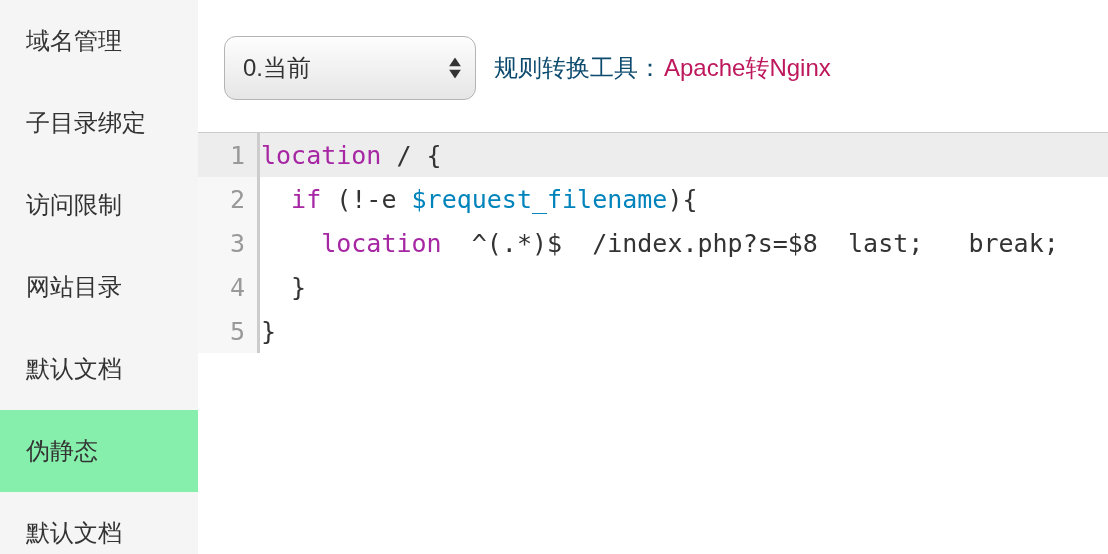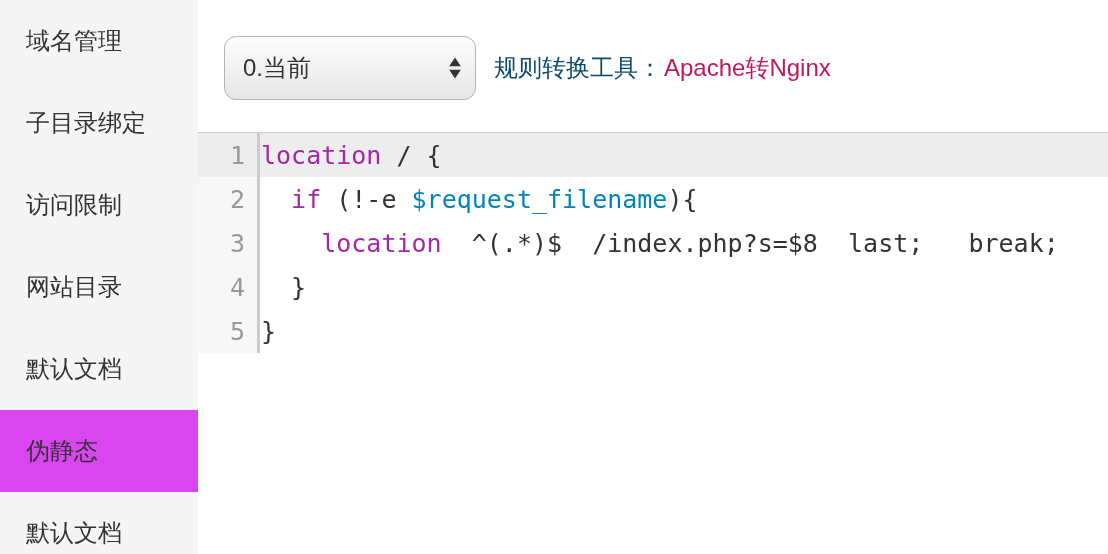--- a/index.html
+++ b/index.html
@@ -17,21 +17,21 @@
       flex-shrink: 0;
     }
     .sidebar-item {
       padding: 25px 26px;
       font-size: 24px;
       color: #333;
       cursor: pointer;
       background: #f5f5f5;
     }
     .sidebar-item.active {
-      background: #d946ef;
+      background: #86efac;
     }
     .main {
       flex: 1;
       background: #fff;
       padding-top: 36px;
     }
     .toolbar {
       display: flex;
       align-items: center;
       padding-left: 26px;

